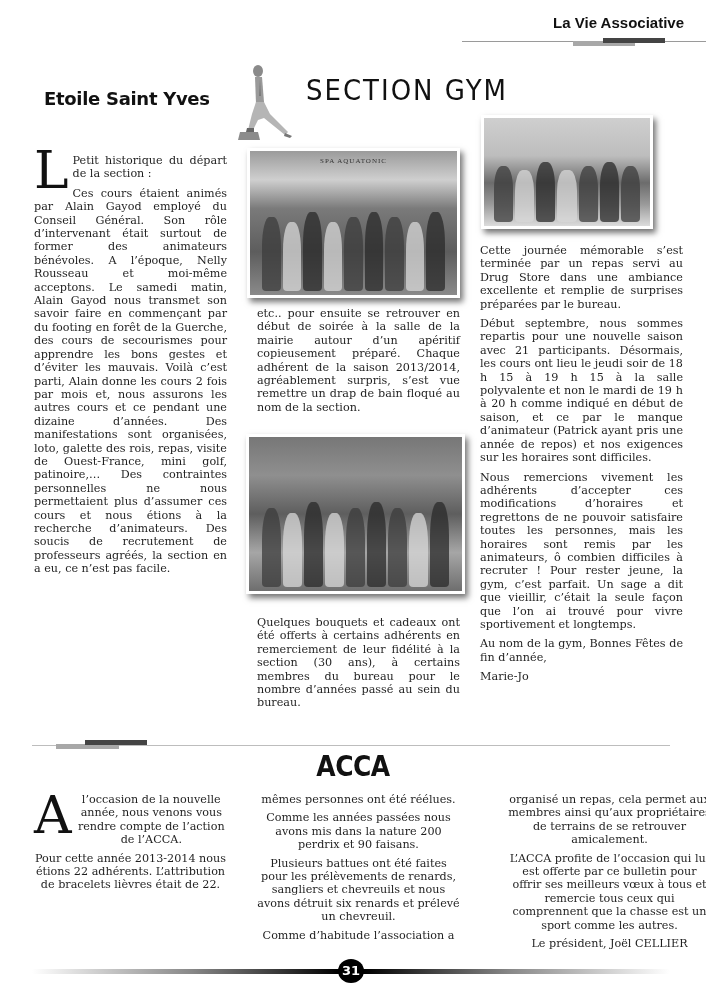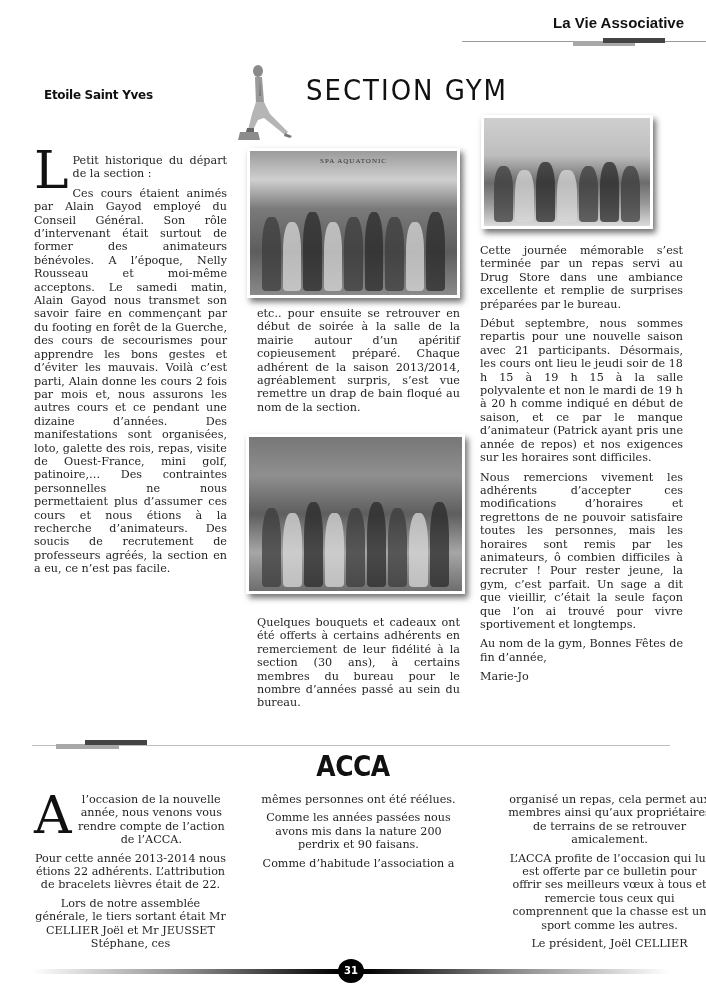--- a/index.html
+++ b/index.html
@@ -4,21 +4,21 @@
 <style>
   * { box-sizing: border-box; margin: 0; padding: 0; }
   html, body { width: 706px; height: 1000px; background: #ffffff; overflow: hidden; }
   body { position: relative; font-family: "DejaVu Serif", serif; color: #1a1a1a; }
 
   .header-title { position: absolute; right: 22px; top: 14px; font-family: "Liberation Sans", sans-serif; font-weight: bold; font-size: 15px; color: #111; letter-spacing: 0; margin-left: 22px; }
   .header-rule { position: absolute; left: 462px; right: 0; top: 41px; height: 1px; background: #9a9a9a; }
   .header-bar-light { position: absolute; left: 573px; top: 41px; width: 62px; height: 5px; background: #a8a8a8; }
   .header-bar-dark { position: absolute; left: 603px; top: 38px; width: 62px; height: 5px; background: #444; }
 
-  .club-title { position: absolute; left: 44px; top: 88px; font-family: "DejaVu Sans", sans-serif; font-weight: bold; font-size: 12px; color: #111; letter-spacing: -0.3px; }
+  .club-title { position: absolute; left: 44px; top: 88px; font-family: "DejaVu Sans", sans-serif; font-weight: bold; font-size: 18px; color: #111; letter-spacing: -0.3px; }
   .section-title { position: absolute; left: 306px; top: 75px; font-family: "DejaVu Sans", sans-serif; font-weight: normal; font-size: 26px; color: #111; letter-spacing: 2px; transform: scaleY(1.08); }
 
   .figure { position: absolute; left: 228px; top: 62px; width: 76px; height: 82px; }
 
   .col { position: absolute; font-size: 11.2px; line-height: 13.4px; text-align: justify; color: #1f1f1f; }
   .col p { margin-bottom: 6px; }
   .col1 { left: 34px; top: 148px; width: 193px; }
   .col2 { left: 257px; top: 307px; width: 203px; }
   .col2b { left: 257px; top: 616px; width: 203px; }
   .col3 { left: 480px; top: 244px; width: 203px; }
@@ -43,21 +43,21 @@
   .acca-title { position: absolute; left: 0; right: 0; top: 752px; text-align: center; font-family: "DejaVu Sans", sans-serif; font-weight: bold; font-size: 25px; color: #111; letter-spacing: -0.5px; transform: scaleY(1.15); }
 
   .acol { position: absolute; font-size: 11.2px; line-height: 13.4px; text-align: justify; color: #1f1f1f; }
   .acol p { margin-bottom: 5px; text-align: center; }
   .acol1 { left: 34px; top: 793px; width: 193px; }
   .acol2 { left: 257px; top: 793px; width: 203px; }
   .acol3 { left: 508px; top: 793px; width: 203px; }
   .right { text-align: right; }
 
   .footer-bar { position: absolute; left: 32px; right: 36px; top: 969px; height: 5px; background: linear-gradient(90deg, rgba(255,255,255,0) 0%, #888 25%, #000 48%, #000 52%, #888 75%, rgba(255,255,255,0) 100%); }
-  .page-num { position: absolute; left: 338px; top: 959px; width: 26px; height: 24px; border-radius: 50%; background: #000; color: #fff; font-family: "DejaVu Sans", sans-serif; font-weight: bold; font-size: 10px; line-height: 24px; text-align: center; }
+  .page-num { position: absolute; left: 338px; top: 959px; width: 26px; height: 24px; border-radius: 50%; background: #000; color: #fff; font-family: "DejaVu Sans", sans-serif; font-weight: bold; font-size: 13px; line-height: 24px; text-align: center; }
 </style>
 </head>
 <body>
 
 <div>
   <div class="header-title">La Vie Associative</div>
   <div class="header-rule"></div>
   <div class="header-bar-light"></div>
   <div class="header-bar-dark"></div>
 </div>
@@ -146,26 +146,26 @@
 <div class="sep-rule"></div>
 <div class="sep-bar-light"></div>
 <div class="sep-bar-dark"></div>
 
 <div>
   <div class="acca-title">ACCA</div>
 
   <div class="acol acol1">
     <p><span class="dropcap">A</span><span>l’occasion de la nouvelle année, nous venons vous rendre compte de l’action de l’ACCA.</span></p>
     <p>Pour cette année 2013-2014 nous étions 22 adhérents. L’attribution de bracelets lièvres était de 22.</p>
-    <p>Lors de notre assemblée générale, le tiers sortant était Mr CELLIER Joël et Mr JEUSSET Stéphane, ces</p>
   </div>
 
   <div class="acol acol2">
     <p>mêmes personnes ont été réélues.</p>
     <p>Comme les années passées nous avons mis dans la nature 200 perdrix et 90 faisans.</p>
+    <p>Plusieurs battues ont été faites pour les prélèvements de renards, sangliers et chevreuils et nous avons détruit six renards et prélevé un chevreuil.</p>
     <p>Comme d’habitude l’association a</p>
   </div>
 
   <div class="acol acol3">
     <p>organisé un repas, cela permet aux membres ainsi qu’aux propriétaires de terrains de se retrouver amicalement.</p>
     <p>L’ACCA profite de l’occasion qui lui est offerte par ce bulletin pour offrir ses meilleurs vœux à tous et remercie tous ceux qui comprennent que la chasse est un sport comme les autres.</p>
     <p class="right">Le président, Joël CELLIER</p>
   </div>
 </div>
 

